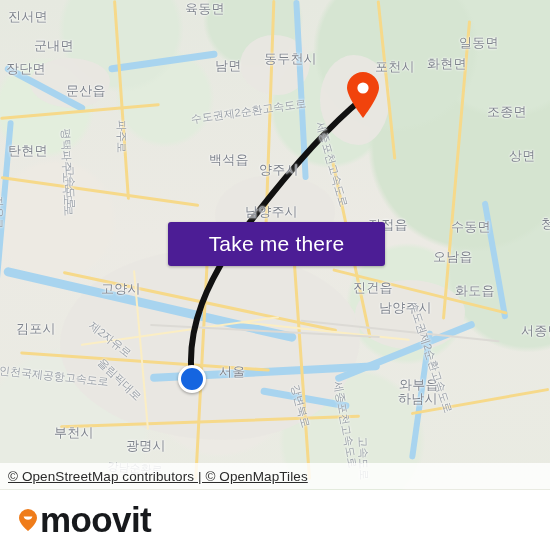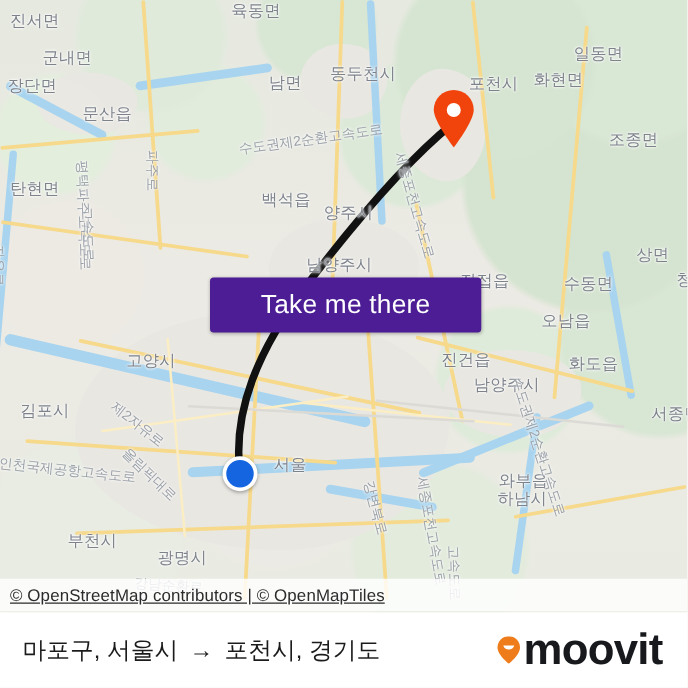--- a/index.html
+++ b/index.html
@@ -134,21 +134,21 @@
         <div class="maplabel city" style="left: 34px; top: 37px;">군내면</div>
         <div class="maplabel city" style="left: 215px; top: 57px;">남면</div>
         <div class="maplabel city" style="left: 264px; top: 50px;">동두천시</div>
         <div class="maplabel city" style="left: 375px; top: 58px;">포천시</div>
         <div class="maplabel city" style="left: 427px; top: 55px;">화현면</div>
         <div class="maplabel city" style="left: 6px; top: 60px;">장단면</div>
         <div class="maplabel city" style="left: 66px; top: 82px;">문산읍</div>
         <div class="maplabel city" style="left: 487px; top: 103px;">조종면</div>
         <div class="maplabel city" style="left: 209px; top: 151px;">백석읍</div>
         <div class="maplabel city" style="left: 259px; top: 161px;">양주시</div>
-        <div class="maplabel city" style="left: 509px; top: 147px; margin-top: 48px;">상면</div>
+        <div class="maplabel city" style="left: 509px; top: 147px;">상면</div>
         <div class="maplabel city" style="left: 8px; top: 142px;">탄현면</div>
         <div class="maplabel city" style="left: 245px; top: 203px;">남양주시</div>
         <div class="maplabel city" style="left: 368px; top: 216px;">진접읍</div>
         <div class="maplabel city" style="left: 451px; top: 218px;">수동면</div>
         <div class="maplabel city" style="left: 541px; top: 215px;">청평</div>
         <div class="maplabel city" style="left: 389px; top: 248px; margin-left: 44px;">오남읍</div>
         <div class="maplabel city" style="left: 101px; top: 280px;">고양시</div>
         <div class="maplabel city" style="left: 353px; top: 279px;">진건읍</div>
         <div class="maplabel city" style="left: 455px; top: 282px;">화도읍</div>
         <div class="maplabel city" style="left: 379px; top: 299px;">남양주시</div>
@@ -189,25 +189,20 @@
     <button class="cta">
       <span class="cta-label">Take me there</span>
     </button>
 
     <div class="attrib">
       <span class="attrib-text">© OpenStreetMap contributors | © OpenMapTiles</span>
     </div>
   </div>
 
   <div class="footer">
-    <div class="trip">
-      <span>마포구, 서울시</span>
-      <span class="trip-arrow">→</span>
-      <span>포천시, 경기도</span>
-    </div>
     <div class="logo">
       <svg class="logo-mark" viewBox="0 0 20 22">
         <path d="M10 0 A9 9 0 0 0 1 9 C1 15 10 22 10 22 C10 22 19 15 19 9 A9 9 0 0 0 10 0 Z" fill="#ef7c1a"></path>
         <path d="M5.6 7.4 a4.6 4.6 0 0 0 8.8 0 Z" fill="#ffffff"></path>
       </svg>
       <span class="logo-text">moovit</span>
     </div>
   </div>
 
 </div>

